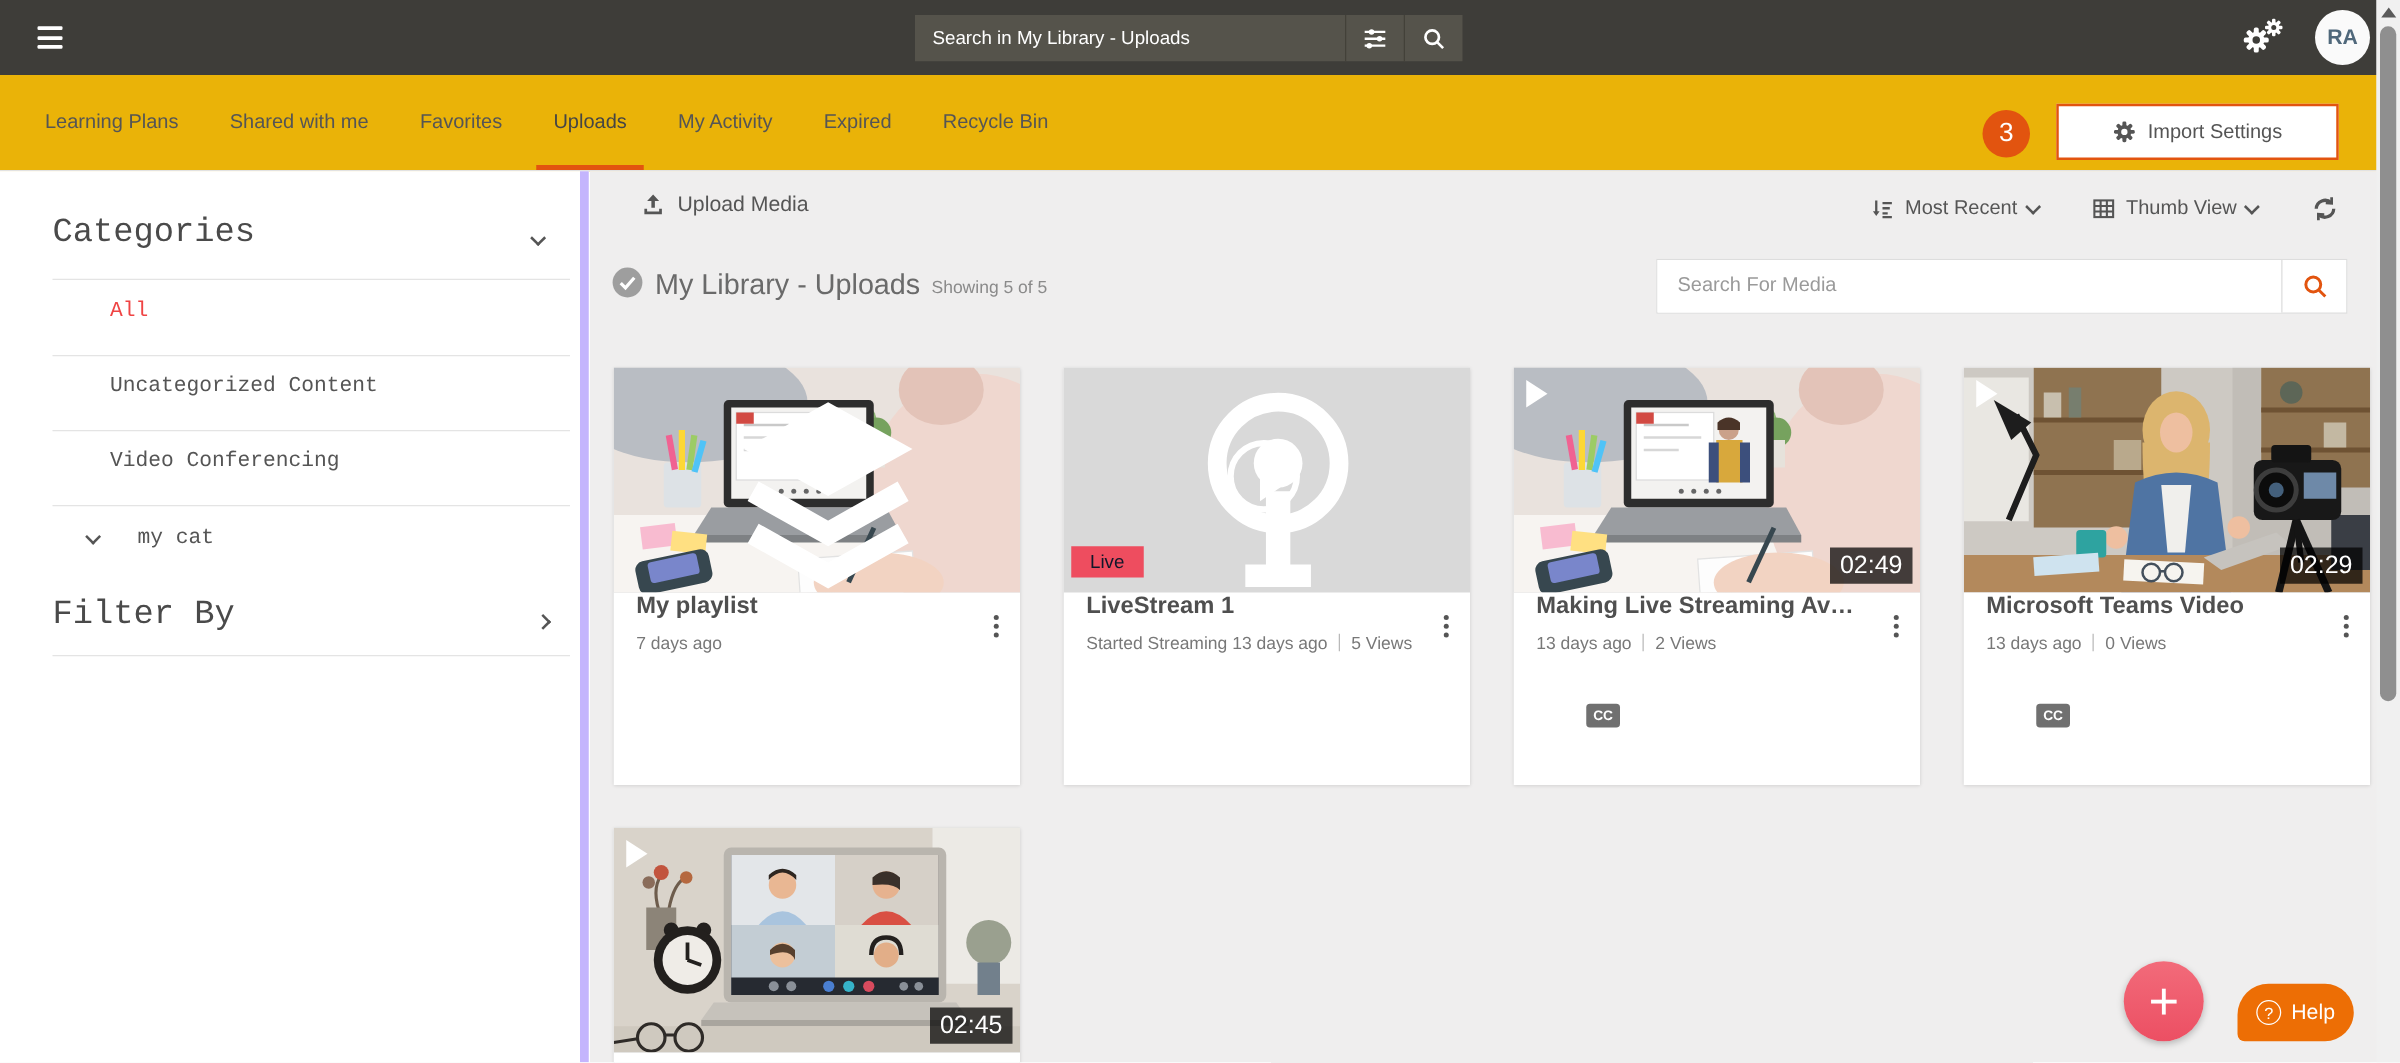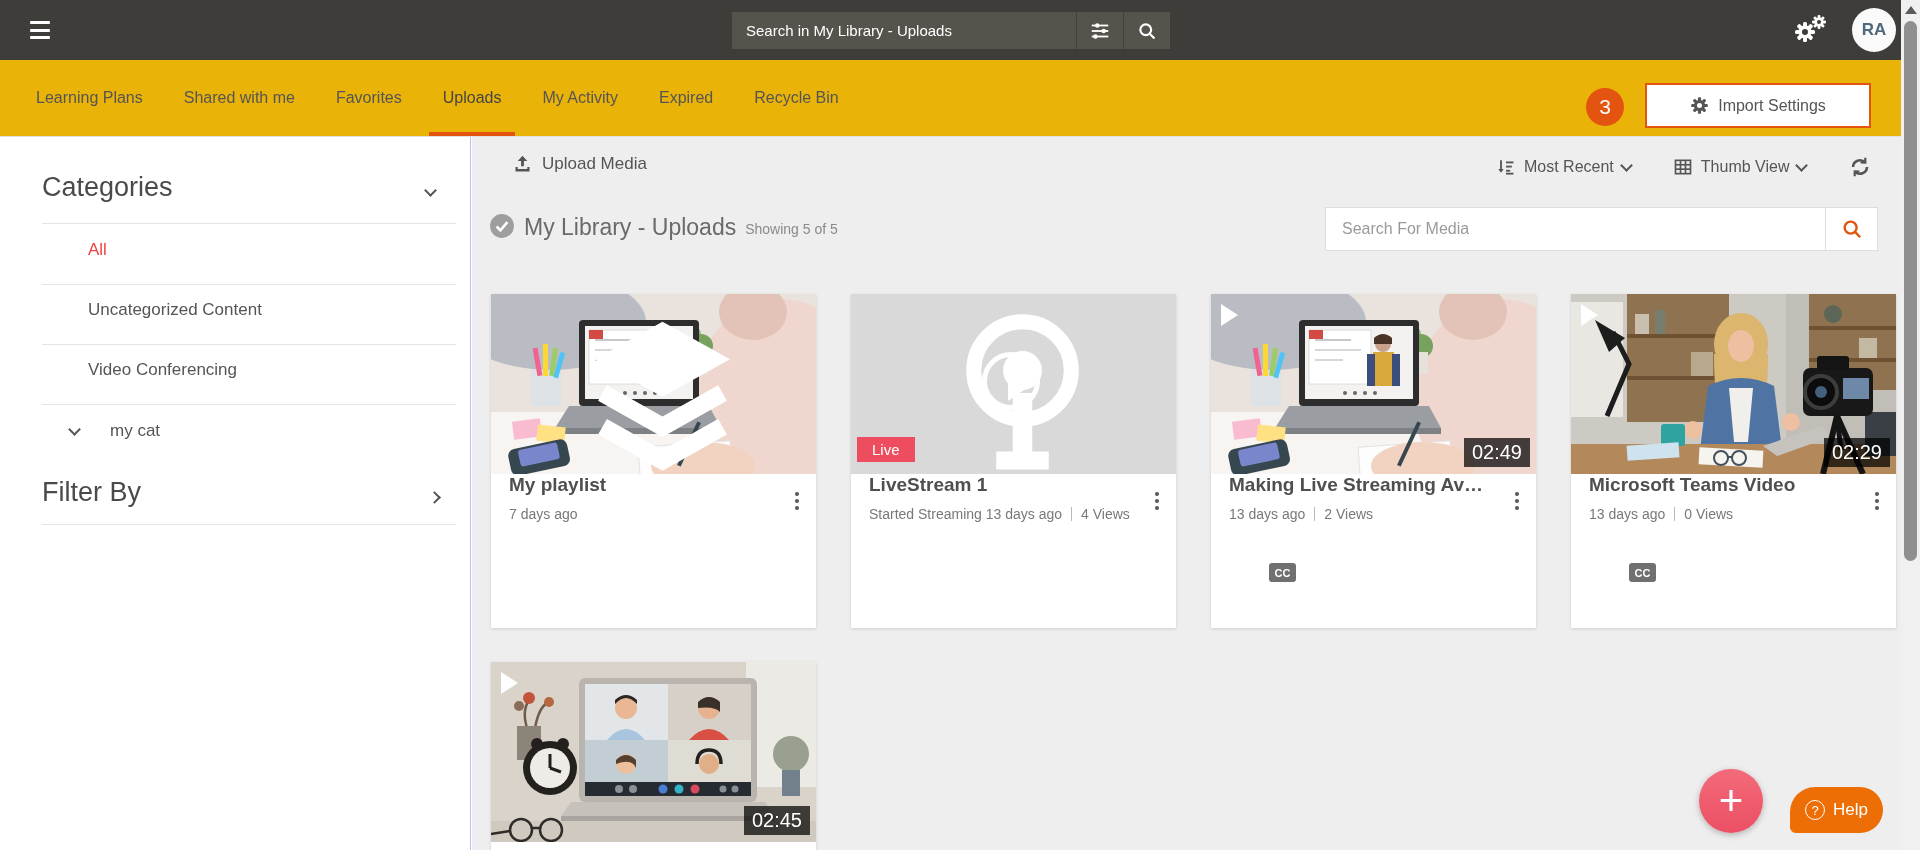--- a/index.html
+++ b/index.html
@@ -28,21 +28,21 @@
   
   .tabbar { position:absolute; left:0; top:60px; width:1920px; height:77px; background:#eab308; border-bottom:1px solid #e2e2e2; }
   .tabs { display:flex; align-items:stretch; height:100%; padding-left:34px; gap:37px; }
   .tab { display:flex; align-items:center; font-size:16px; color:#555; cursor:pointer; position:relative; padding:0 2px; }
   .tab.active { color:#454545; }
   .tab.active::after { content:""; position:absolute; left:-12px; right:-12px; bottom:0; height:4px; background:#e2540f; }
   .step-badge { position:absolute; left:1586px; top:88px; width:38px; height:38px; border-radius:50%; background:#e2540f; color:#fff; font-size:21px; display:flex; align-items:center; justify-content:center; z-index:5; }
   .import-btn { position:absolute; left:1645px; top:83px; width:226px; height:45px; background:#fff; border:2px solid #e2540f; display:flex; align-items:center; justify-content:center; gap:9px; color:#555; font-size:16px; cursor:pointer; z-index:5; }
 
   
-  .sidebar { position:absolute; left:0; top:137px; width:471px; height:713px; background:#fff; border-right:1px solid #c4b5fd; }
+  .sidebar { position:absolute; left:0; top:137px; width:471px; height:713px; background:#fff; border-right:7px solid #c4b5fd;font-family:Liberation Mono, monospace; }
   .side-head { position:absolute; left:42px; font-size:27px; color:#4a4a4a; cursor:pointer; }
   .side-div { position:absolute; left:42px; width:414px; height:1px; background:#e4e4e4; }
   .side-item { position:absolute; left:88px; font-size:17px; color:#555; cursor:pointer; white-space:nowrap; }
   .side-item.active { color:#ef4444; }
   .chev { display:inline-block; width:9px; height:9px; border-right:2px solid #555; border-bottom:2px solid #555; }
   .chev.down { transform:rotate(45deg); }
   .chev.right { transform:rotate(-45deg); }
 
   
   .main { position:absolute; left:472px; top:137px; width:1737px; height:713px; background:#efeeee; }
@@ -59,21 +59,21 @@
   .msearch-btn { width:52px; border-left:1px solid #ddd; display:flex; align-items:center; justify-content:center; cursor:pointer; }
 
   
   .cards { position:absolute; left:19px; top:157px; width:1405px; display:grid; grid-template-columns:repeat(4,325px); column-gap:35px; row-gap:34px; }
   .card { width:325px; height:334px; background:#fff; box-shadow:0 1px 3px rgba(0,0,0,.14); position:relative; }
   .thumb { position:relative; width:325px; height:180px; overflow:hidden; cursor:pointer; background:#dcdcdc; }
   .thumb svg { display:block; width:100%; height:100%; }
   .corner-ic { position:absolute; left:9px; top:9px; }
   .play-tri { position:absolute; left:10px; top:10px; width:0; height:0; border-top:11px solid transparent; border-bottom:11px solid transparent; border-left:17px solid #fff; }
   .dur-badge { position:absolute; right:6px; bottom:7px; background:rgba(0,0,0,.72); color:#fff; font-size:20px; padding:3px 8px; }
-  .live-badge { position:absolute; left:6px; bottom:12px; background:#ee4d5f; color:#ffffff; font-size:15px; padding:4px 15px; }
+  .live-badge { position:absolute; left:6px; bottom:12px; background:#ee4d5f; color:#0f172a; font-size:15px; padding:4px 15px; }
   .play-circle { position:absolute; left:50%; top:50%; width:58px; height:58px; margin:-32px 0 0 -32px; border:5px solid #fff; border-radius:50%; }
   .play-circle::after { content:""; position:absolute; left:21px; top:14px; width:0; height:0; border-top:15px solid transparent; border-bottom:15px solid transparent; border-left:22px solid #fff; }
   .card-info { position:relative; padding:0 18px 0 18px; }
   .card-title { font-size:19px; font-weight:bold; color:#4f4f4f; width:265px; white-space:nowrap; overflow:hidden; cursor:pointer; }
   .kebab { position:absolute; right:14px; top:15px; display:flex; flex-direction:column; gap:3px; cursor:pointer; padding:3px; }
   .kebab i { width:4px; height:4px; border-radius:50%; background:#555; }
   .card-meta { margin-top:10px; font-size:14px; color:#787878; display:flex; align-items:center; gap:9px; white-space:nowrap; }
   .meta-div { width:1px; height:14px; background:#b9b9b9; }
   .cc-badge { position:absolute; left:18px; top:269px; width:27px; height:19px; background:#707070; border-radius:3px; color:#fff; font-size:11px; font-weight:bold; display:flex; align-items:center; justify-content:center;margin-left:40px; }
 
@@ -333,21 +333,21 @@
         <div class="card-info">
           <div class="card-title">LiveStream 1</div>
           <div class="kebab">
               <i></i>
               <i></i>
               <i></i>
             </div>
           <div class="card-meta">
             <span>Started Streaming 13 days ago</span>
             <span class="meta-div"></span>
-            <span>4 Views</span>
+            <span>5 Views</span>
           </div>
         </div>
       </div>
 
       <div class="card">
         <div class="thumb">
           <svg viewBox="0 0 325 180" preserveAspectRatio="none">
             <rect width="325" height="180" fill="#e9e2dd"></rect>
             <ellipse cx="60" cy="28" rx="95" ry="48" fill="#b9bdc3"></ellipse>
             <rect y="118" width="325" height="62" fill="#f7f4f1"></rect>

